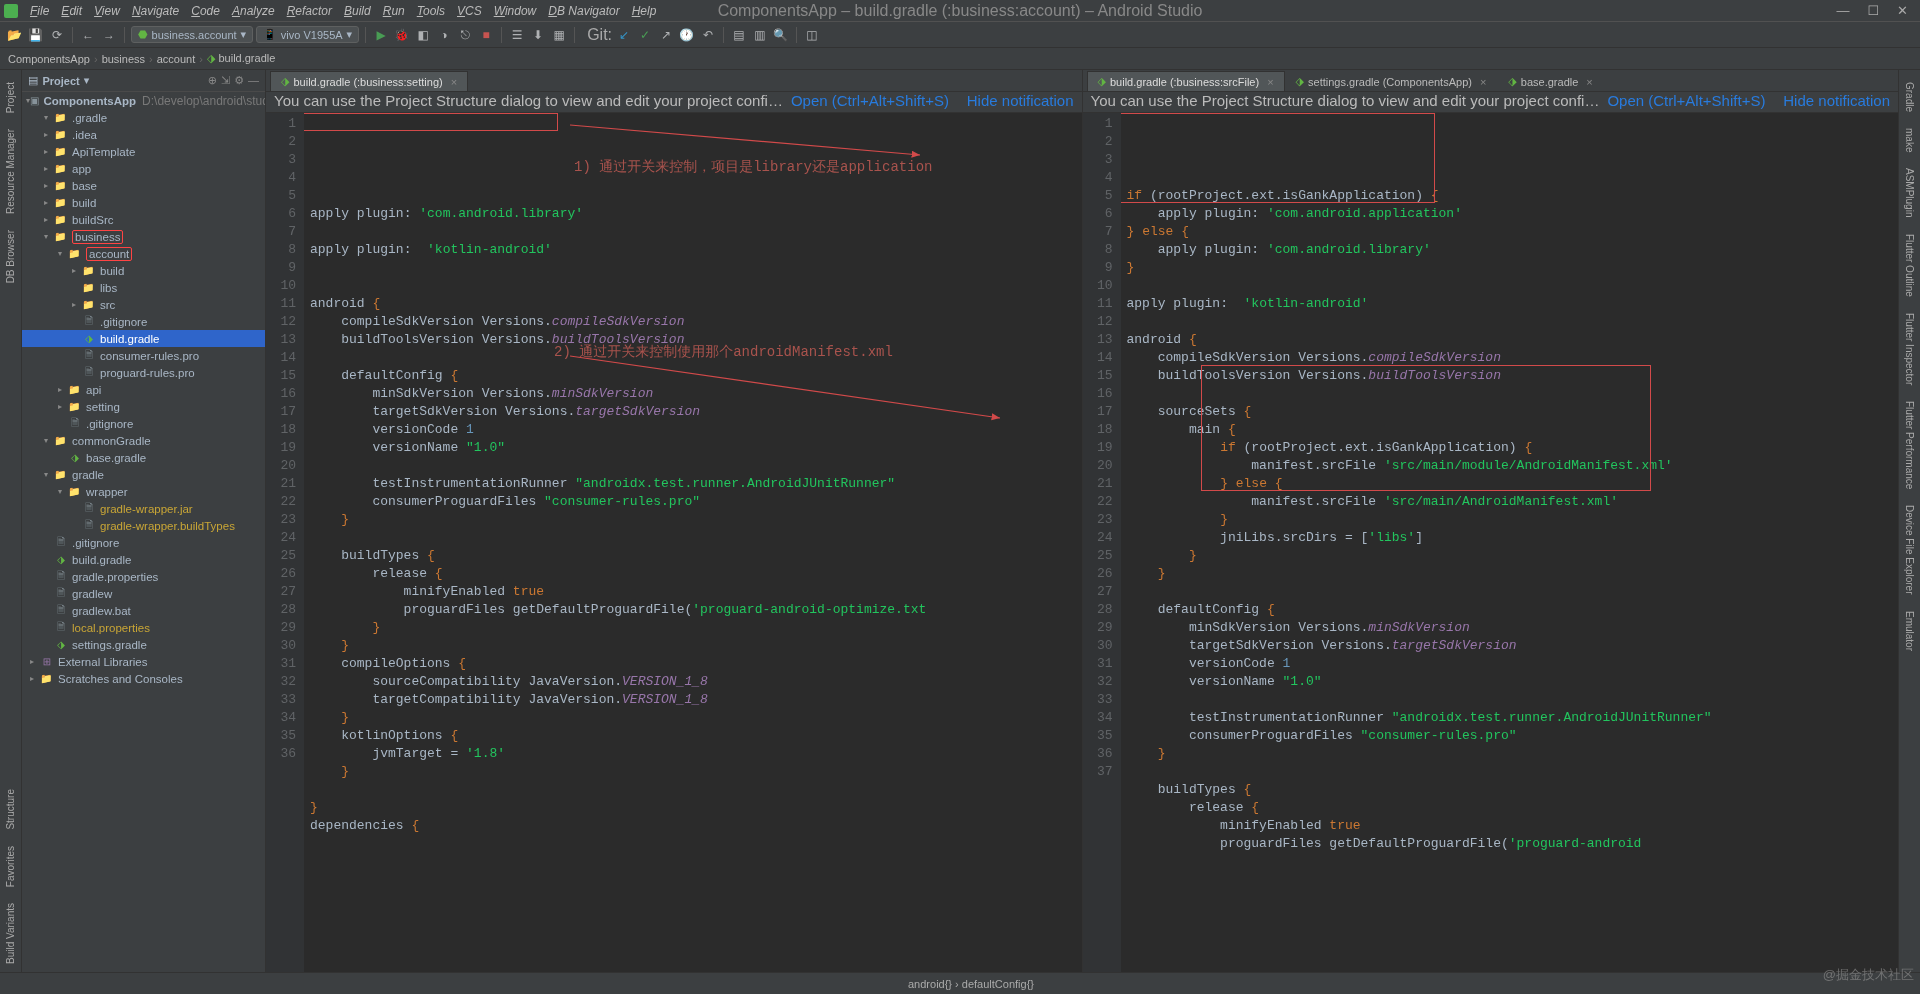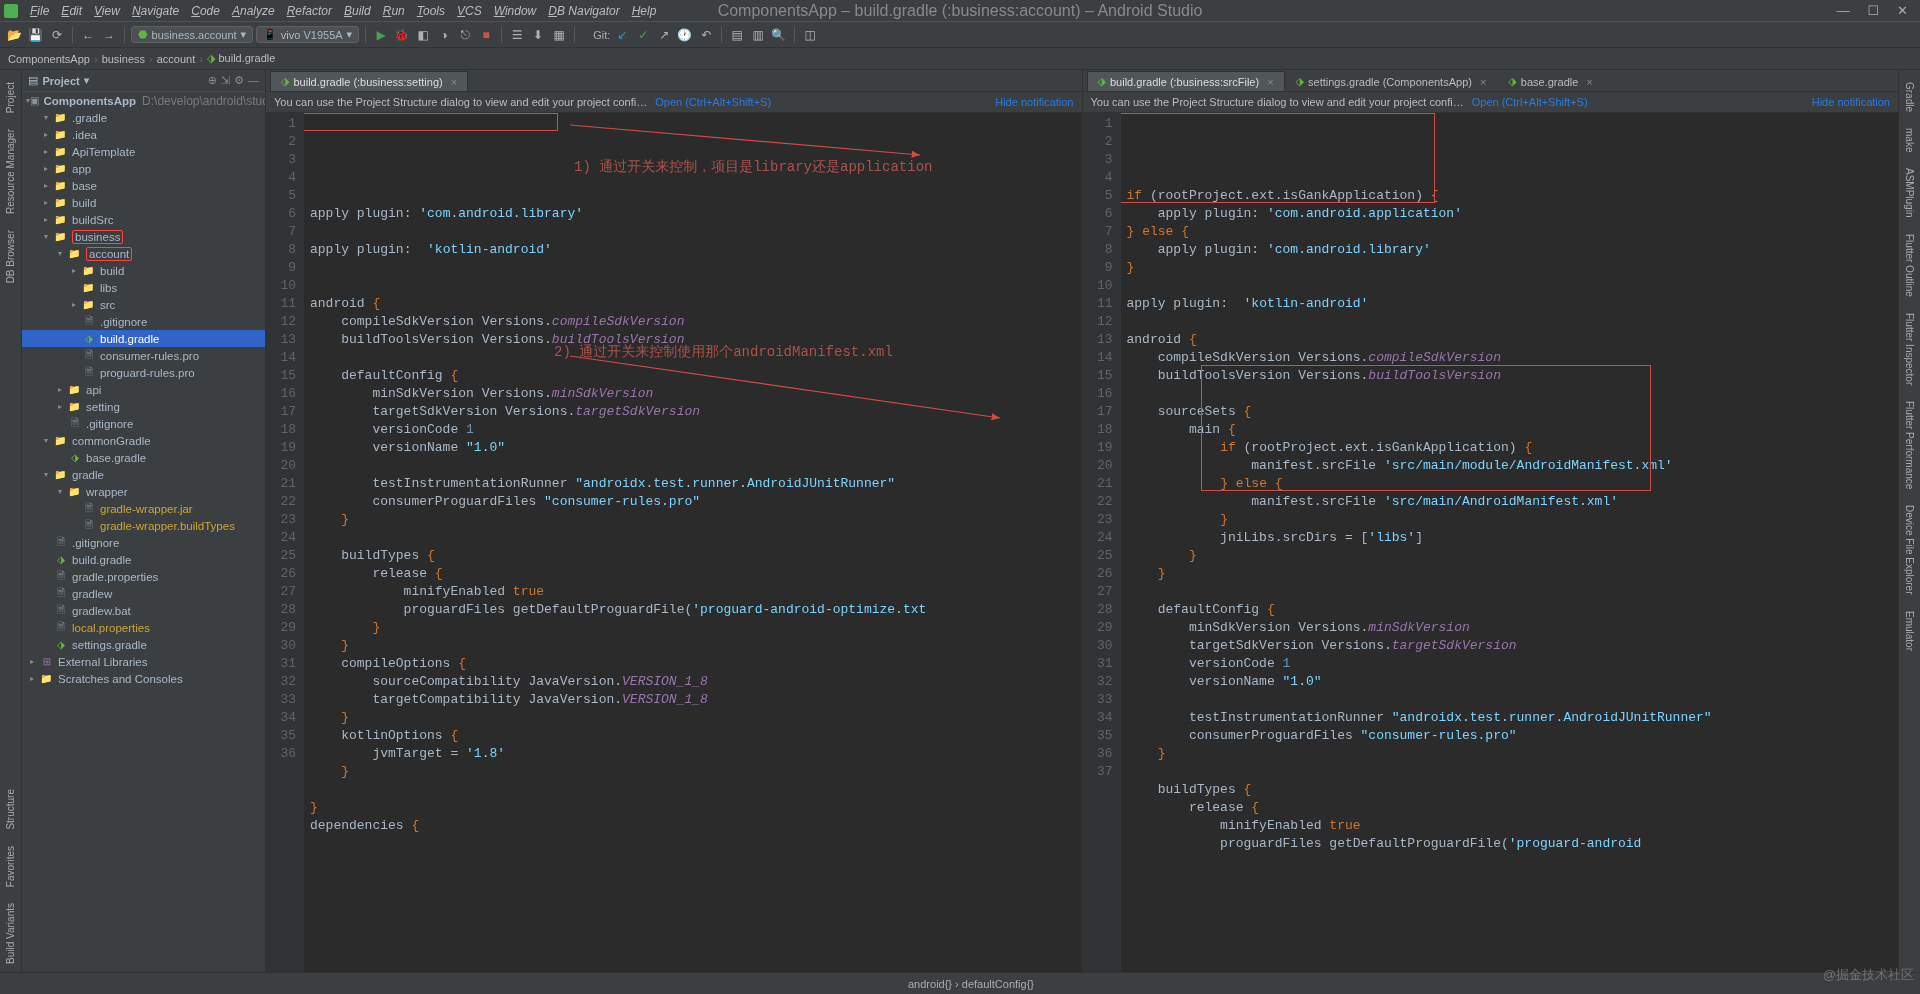--- a/index.html
+++ b/index.html
@@ -51,30 +51,30 @@
 .box-red { border:1px solid #ff4444; border-radius:2px; }
 
 
 .editor-area { flex:1; display:flex; }
 .editor { flex:1; display:flex; flex-direction:column; background:#2b2b2b; min-width:0; }
 .editor + .editor { border-left:1px solid #323232; }
 .tabbar { height:22px; background:#3c3f41; display:flex; align-items:flex-end; padding-left:4px; border-bottom:1px solid #323232; }
 .tab { padding:3px 10px; font-size:11px; background:#3c3f41; color:#bbb; border:1px solid transparent; border-bottom:none; cursor:pointer; display:flex; align-items:center; gap:4px; }
 .tab.active { background:#515658; border-color:#323232; color:#ddd; }
 .tab .close { color:#888; font-size:11px; margin-left:4px; }
-.notice-bar { height:21px; background:#3c3f41; display:flex; align-items:center; font-size:11px; padding:0 8px; color:#bbb; border-bottom:1px solid #323232; }
+.notice-bar { height:21px; background:#3c3f41; display:flex; align-items:flex-start; font-size:15px; padding:0 8px; color:#bbb; border-bottom:1px solid #323232; }
 .notice-bar .link { color:#287bde; cursor:pointer; margin-left:8px; }
 .notice-bar .right { margin-left:auto; }
 .code-area { flex:1; display:flex; overflow:hidden; font-family:Consolas,"Courier New",monospace; font-size:13px; position:relative; }
 .gutter { background:#313335; color:#606366; text-align:right; padding:2px 8px 2px 4px; user-select:none; line-height:18px; min-width:38px; }
 .gutter .gline { height:18px; }
 .code { flex:1; padding:2px 6px; line-height:18px; white-space:pre; overflow:hidden; position:relative; }
 .code .line { height:18px; }
 .kw { color:#cc7832; }
-.str { color:#7dd3fc; }
+.str { color:#22c55e; }
 .prop { color:#9876aa; font-style:italic; }
 .num { color:#6897bb; }
 .id { color:#a9b7c6; }
 .annotation { color:#a9534d; position:absolute; font-size:14px; }
 .red-box { position:absolute; border:1px solid #d24a4a; pointer-events:none; }
 
 
 .statusbar { height:22px; background:#3c3f41; display:flex; align-items:center; font-size:11px; color:#aaa; padding:0 8px; border-top:1px solid #323232; position:absolute; bottom:0; left:0; right:0; }
 .statusbar .right { margin-left:auto; display:flex; align-items:center; gap:8px; }
 .watermark { position:absolute; right:6px; bottom:10px; color:#888; font-size:13px; opacity:.7; }
@@ -133,21 +133,21 @@
   <span class="tb-icon">🐞</span>
   <span class="tb-icon">◧</span>
   <span class="tb-icon">◑</span>
   <span class="tb-icon">⎋</span>
   <span class="tb-icon" style="color:#c75450">■</span>
   <div class="sep"></div>
   <span class="tb-icon">☰</span>
   <span class="tb-icon">⬇</span>
   <span class="tb-icon">▦</span>
   <div class="sep"></div>
-  <span style="color:#aaa;font-size:11px;margin-left:12px">Git:</span>
+  <span style="color:#aaa;font-size:16px;margin-left:6px">Git:</span>
   <span class="tb-icon" style="color:#3592c4">↙</span>
   <span class="tb-icon" style="color:#499c54">✓</span>
   <span class="tb-icon">↗</span>
   <span class="tb-icon">🕐</span>
   <span class="tb-icon">↶</span>
   <div class="sep"></div>
   <span class="tb-icon">▤</span>
   <span class="tb-icon">▥</span>
   <span class="tb-icon">🔍</span>
   <div class="sep"></div>

